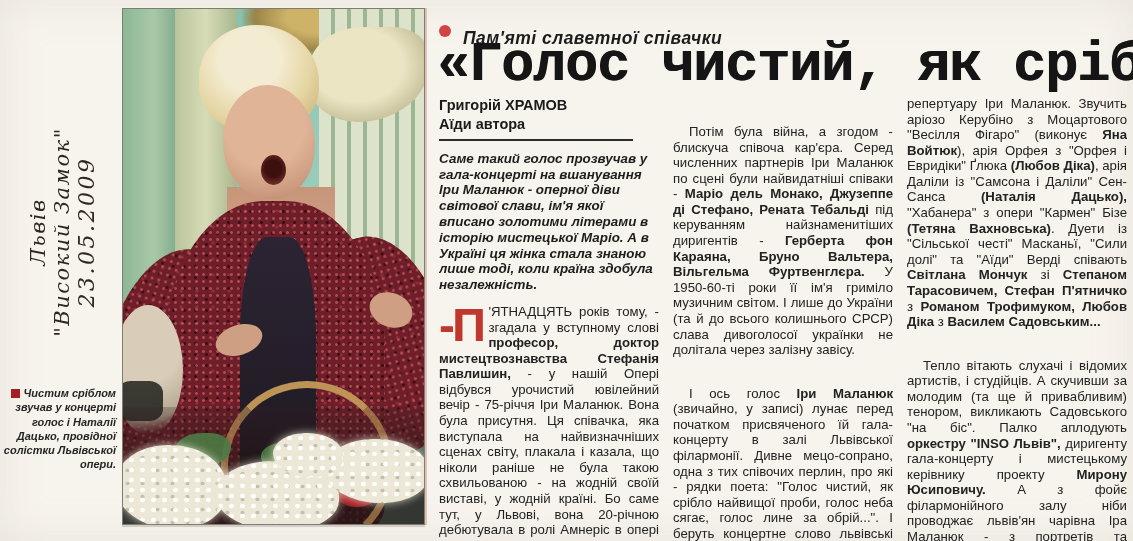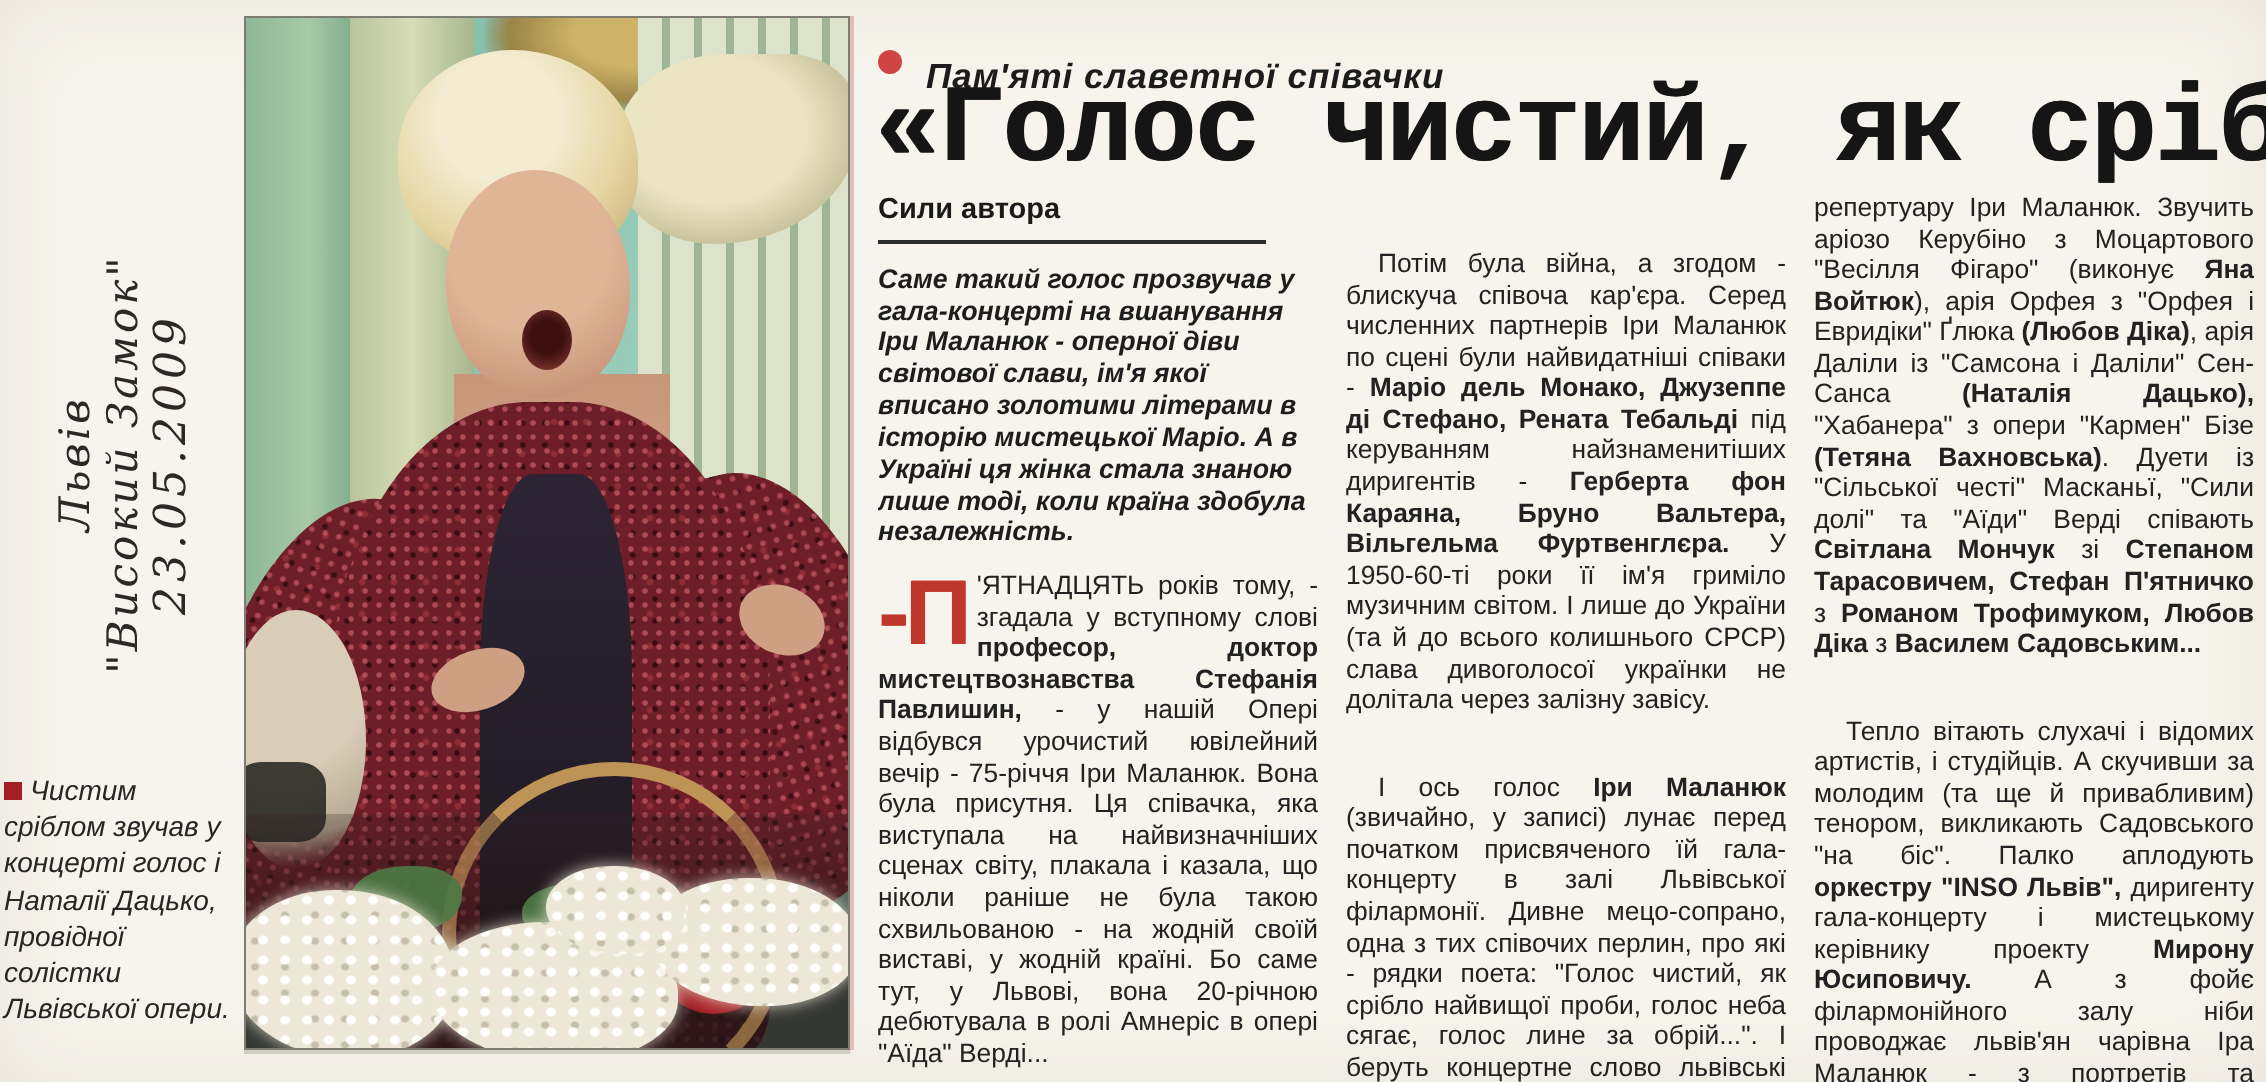--- a/index.html
+++ b/index.html
@@ -20,22 +20,22 @@
     color:#2e2822; text-align:center;
   }
   #handwriting .hw-line { display:block; letter-spacing:1.5px; }
   #handwriting .hw-1 { font-size:21px; }
   #handwriting .hw-2 { font-size:21px; }
   #handwriting .hw-3 { font-size:22px; letter-spacing:2.5px; }
 
   
   #photo-caption {
     position:absolute; left:2px; top:386px; width:114px;
-    font-weight:normal; font-style:italic;
-    font-size:14px; line-height:1.3; color:#262626;
+    text-align:right; font-weight:bold; font-style:italic;
+    font-size:11px; line-height:1.3; color:#262626;
   }
   .caption-bullet {
     display:inline-block; width:9px; height:9px; background:#a41e22;
     margin-right:4px; vertical-align:middle; position:relative; top:-1px;
   }
 
   
   #photo {
     position:absolute; left:122px; top:8px; width:303px; height:517px;
     border:1px solid #7e7d72; overflow:hidden;
@@ -193,21 +193,22 @@
       <span class="kicker-bullet"></span>
       <span id="kicker-text">Пам'яті славетної співачки</span>
     </div>
 
     <div id="headline">«Голос чистий, як срібло...»</div>
 
     <div id="columns">
 
       <div class="col">
         <div id="byline">
-          <div>Сили автора</div>
+          <div>Григорій  ХРАМОВ</div>
+          <div>Аїди автора</div>
         </div>
         <div id="byline-rule"></div>
         <p id="lead">Саме такий голос прозвучав у гала-концерті на вшанування Іри Маланюк - оперної діви світової слави, ім'я якої вписано золотими літерами в історію мистецької Маріо. А в Україні ця жінка стала знаною лише тоді, коли країна здобула незалежність.</p>
         <p><span class="drop-cap">-П</span><span><span>'ЯТНАДЦЯТЬ років тому, - згадала у вступному слові </span><span class="b">професор, доктор мистецтвознавства Стефанія Павлишин,</span><span> - у нашій Опері відбувся урочистий ювілейний вечір - 75-річчя Іри Маланюк. Вона була присутня. Ця співачка, яка виступала на найвизначніших сценах світу, плакала і казала, що ніколи раніше не була такою схвильованою - на жодній своїй виставі, у жодній країні. Бо саме тут, у Львові, вона 20-річною дебютувала в ролі Амнеріс в опері "Аїда" Верді...</span></span></p>
       </div>
 
       <div class="col">
         <p class="indent"><span>Потім була війна, а згодом - блискуча співоча кар'єра. Серед численних партнерів Іри Маланюк по сцені були найвидатніші співаки - </span><span class="b">Маріо дель Монако, Джузеппе ді Стефано, Рената Тебальді</span><span> під керуванням найзнаменитіших диригентів - </span><span class="b">Герберта фон Караяна, Бруно Вальтера, Вільгельма Фуртвенглєра.</span><span> У 1950-60-ті роки її ім'я гриміло музичним світом. І лише до України (та й до всього колишнього СРСР) слава дивоголосої українки не долітала через залізну завісу.</span></p>
         <p class="indent"><span>І ось голос </span><span class="b">Іри Маланюк</span><span> (звичайно, у записі) лунає перед початком присвяченого їй гала-концерту в залі Львівської філармонії. Дивне мецо-сопрано, одна з тих співочих перлин, про які - рядки поета: "Голос чистий, як срібло найвищої проби, голос неба сягає, голос лине за обрій...". І беруть концертне слово львівські артисти - солісти Національної опери, співаки оперної студії, оперний хор. У програмі - фрагменти з оперного</span></p>
       </div>

